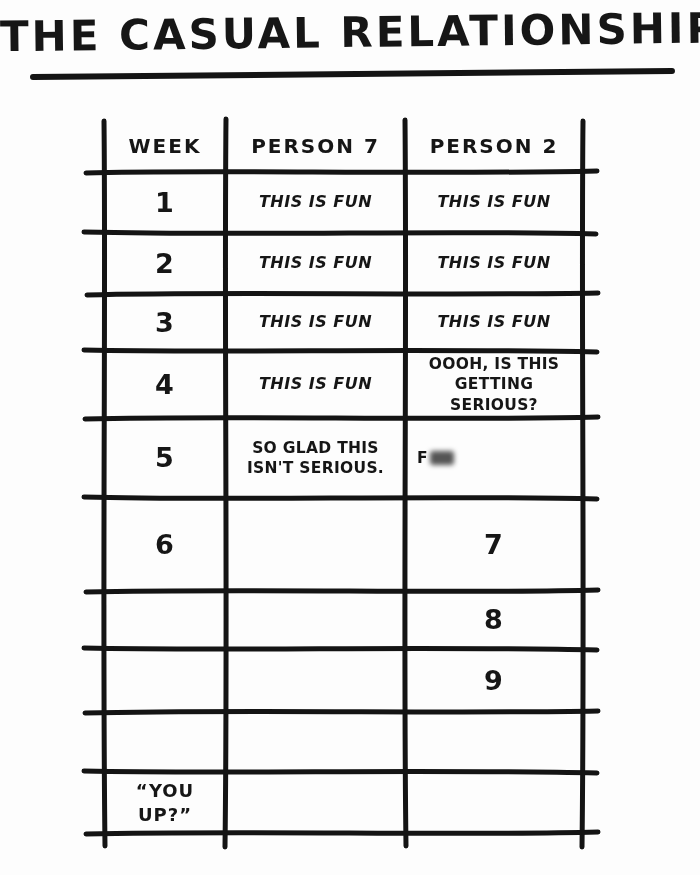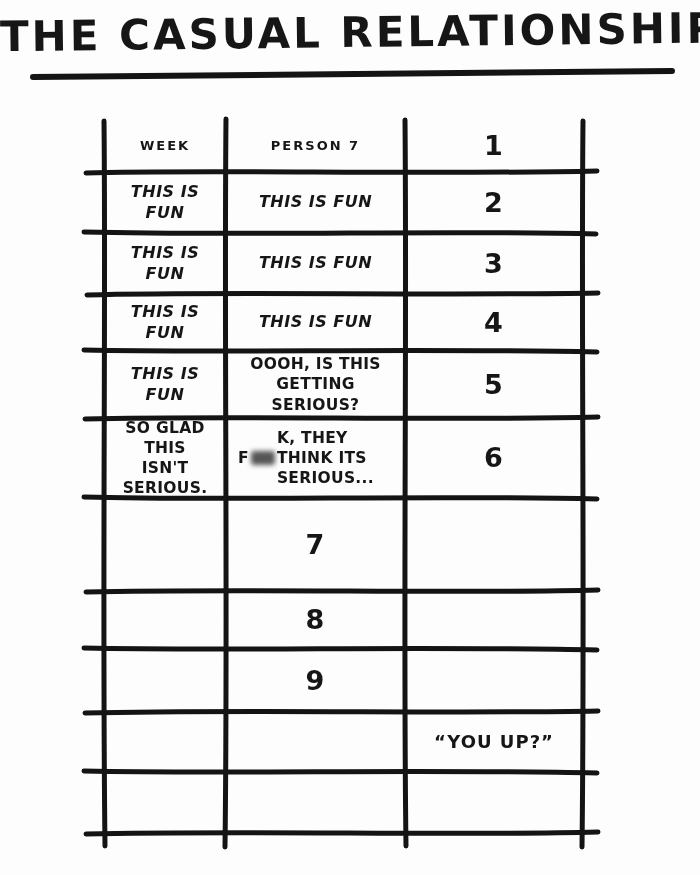--- a/index.html
+++ b/index.html
@@ -22,21 +22,21 @@
     position:absolute;left:104px;top:120px;width:479px;
     display:grid;
     grid-template-columns:122px 179px 178px;
     grid-template-rows:52px 61px 61px 57px 67px 80px 93px 58px 63px 60px 61px;
   }
   .cell{
     display:flex;align-items:center;justify-content:center;
     text-align:center;font-weight:bold;white-space:pre-line;
     line-height:1.3;padding:2px 6px;box-sizing:border-box;
   }
-  .hdr{font-size:13px;letter-spacing:2px;}
+  .hdr{font-size:20px;letter-spacing:2px;}
   .week{font-size:27px;letter-spacing:1px;}
   .body{font-size:16px;letter-spacing:0.5px;font-style:italic;}
   .ml{font-size:15.5px;letter-spacing:0.3px;}
   .left{justify-content:flex-start;text-align:left;padding-left:12px;}
   .censor{
     display:inline-block;width:24px;height:14px;background:#555;
     filter:blur(2.5px);border-radius:3px;vertical-align:-1px;margin:0 2px;
   }
   .quote{font-size:18px;letter-spacing:1px;}
 </style>
@@ -67,20 +67,21 @@
       <path d="M85,713 C240,709 450,714 598,711"></path>
       <path d="M84,771 C230,774 430,769 597,773"></path>
       <path d="M86,834 C250,830 450,836 598,832"></path>
     </g>
   </svg>
 
   <div class="tbl">
 
     <div class="cell hdr">WEEK</div>
     <div class="cell hdr">PERSON 7</div>
+    <div class="cell hdr">PERSON 2</div>
 
     <div class="cell week">1</div>
     <div class="cell body">THIS IS FUN</div>
     <div class="cell body">THIS IS FUN</div>
 
     <div class="cell week">2</div>
     <div class="cell body">THIS IS FUN</div>
     <div class="cell body">THIS IS FUN</div>
 
     <div class="cell week">3</div>
@@ -88,23 +89,21 @@
     <div class="cell body">THIS IS FUN</div>
 
     <div class="cell week">4</div>
     <div class="cell body">THIS IS FUN</div>
     <div class="cell ml">OOOH, IS THIS
 GETTING SERIOUS?</div>
 
     <div class="cell week">5</div>
     <div class="cell ml">SO GLAD THIS
 ISN'T SERIOUS.</div>
-    <div class="cell ml left"><span>F</span><span class="censor"></span><span>K, THEY
-THINK ITS
-SERIOUS...</span></div>
+    <div class="cell ml left"><span>F</span><span class="censor"></span></div>
 
     <div class="cell week">6</div>
     <div class="cell body"></div>
 
     <div class="cell week">7</div>
     <div class="cell body"></div>
     <div class="cell body"></div>
 
     <div class="cell week">8</div>
     <div class="cell body"></div>

